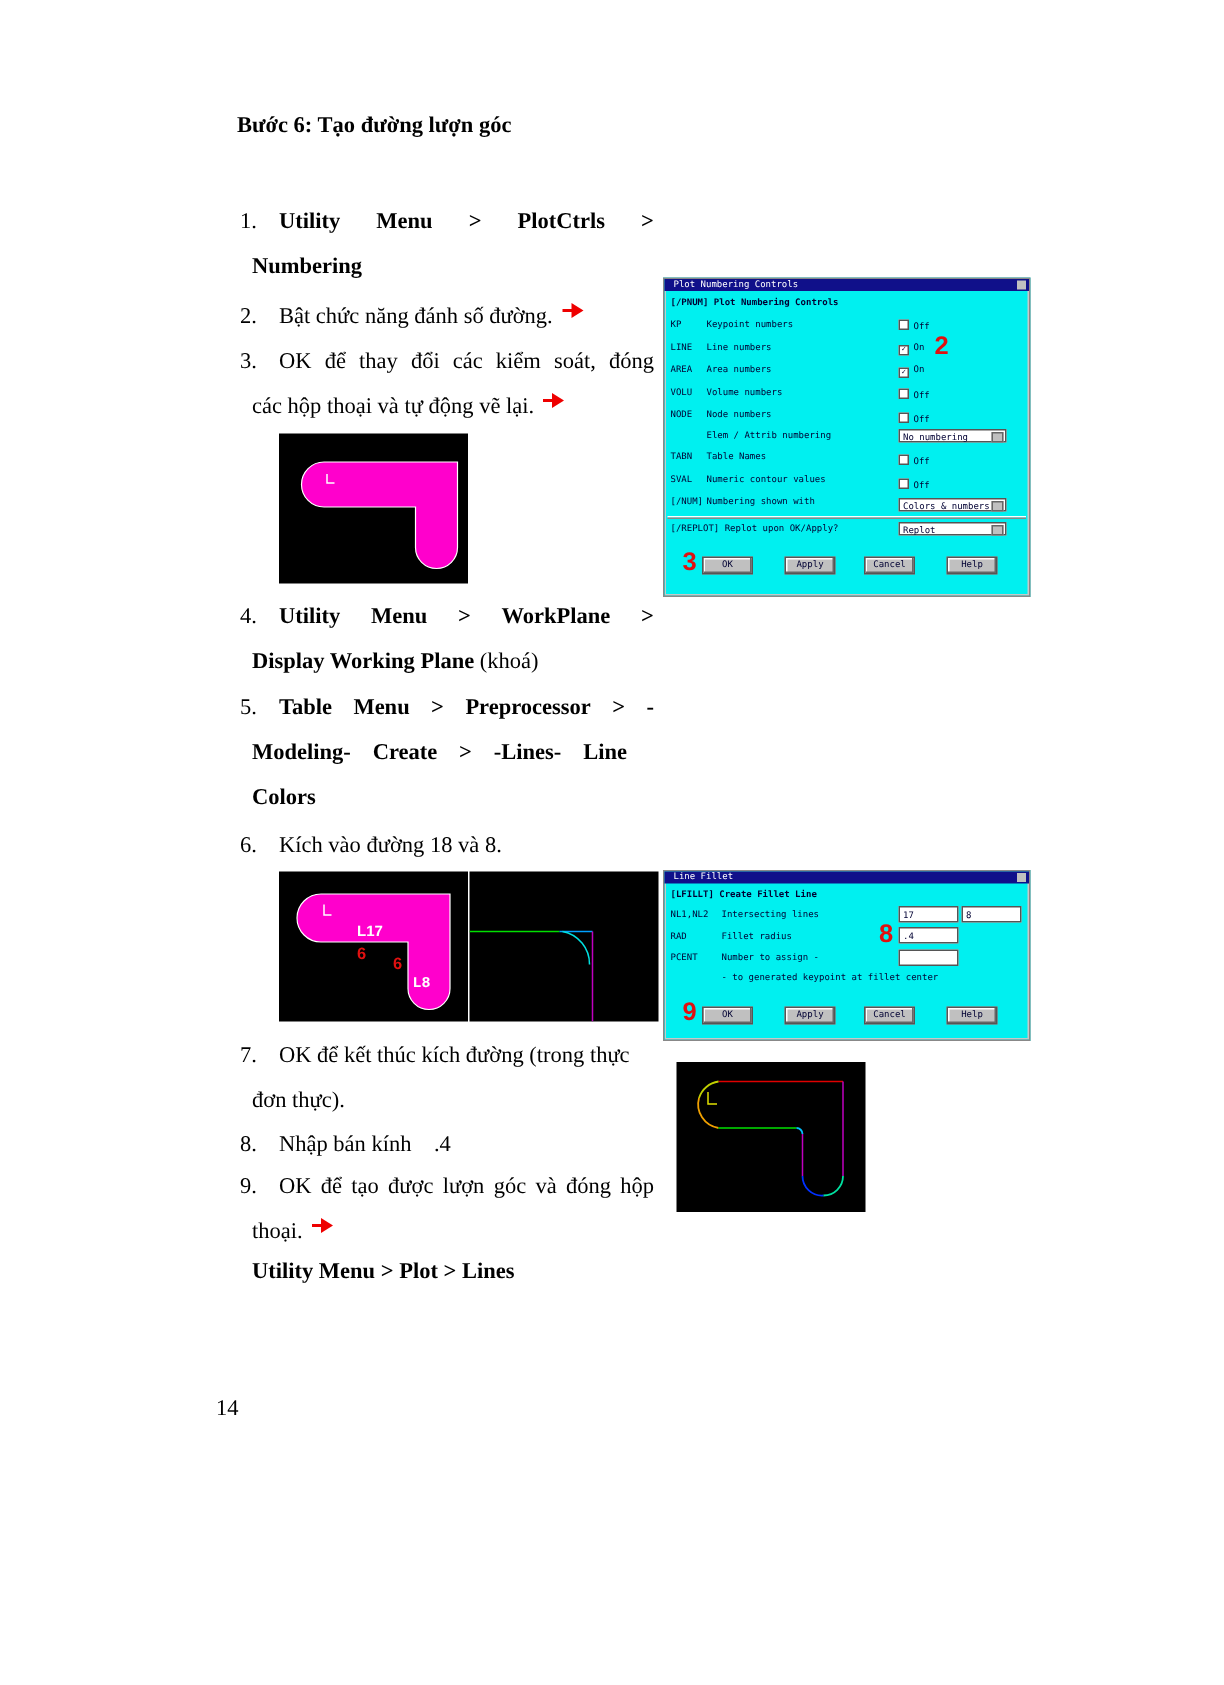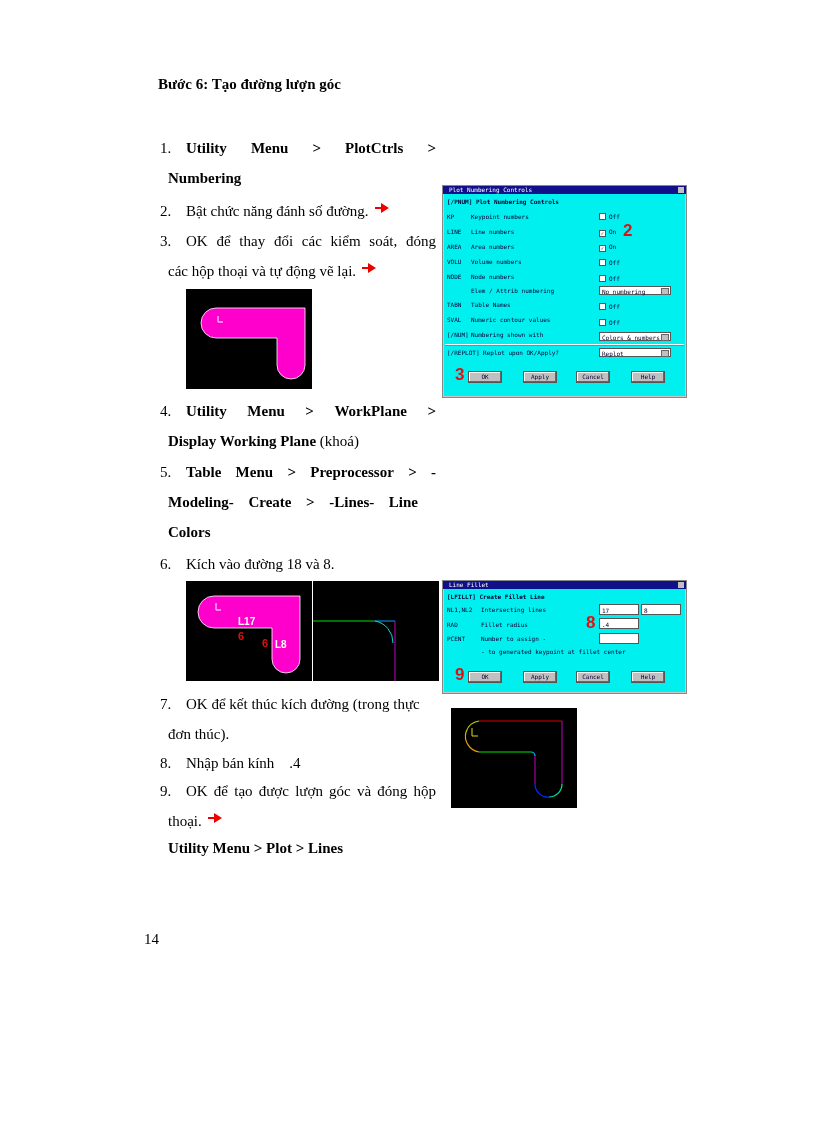--- a/index.html
+++ b/index.html
@@ -153,21 +153,21 @@
   <span class="num">6.</span>
   <div class="txt">Kích vào đường 18 và 8.</div>
 </div>
 
 <div class="plot" style="left:186px;top:581px;width:126px;height:100px;">
   <svg width="126" height="100">
     <path d="M28 15 L114 15 L114 78 A14 14 0 0 1 86 78 L86 47 L28 47 A16 16 0 0 1 28 15 Z" fill="#ff00cc" stroke="#fff" stroke-width="0.8"></path>
     <path d="M30 22 L30 29 L35 29" stroke="#fff" stroke-width="1" fill="none"></path>
   </svg>
   <div class="abs" style="left:52px;top:35px;color:#fff;font-family:'Liberation Sans',sans-serif;font-weight:bold;font-size:10px;">L17</div>
-  <div class="abs" style="left:89px;top:58px;color:#fff;font-family:Liberation Sans, sans-serif;font-weight:bold;font-size:10px;">L8</div>
+  <div class="abs" style="left:89px;top:70px;color:#fff;font-family:Liberation Mono, monospace;font-weight:bold;font-size:10px;">L8</div>
   <div class="abs" style="left:52px;top:49px;color:#e01010;font-family:'Liberation Sans',sans-serif;font-weight:bold;font-size:11px;">6</div>
   <div class="abs" style="left:76px;top:56px;color:#e01010;font-family:'Liberation Sans',sans-serif;font-weight:bold;font-size:11px;">6</div>
 </div>
 <div class="plot" style="left:313px;top:581px;width:126px;height:100px;">
   <svg width="126" height="100">
     <line x1="0" y1="40" x2="60" y2="40" stroke="#00e000" stroke-width="1"></line>
     <line x1="60" y1="40" x2="82" y2="40" stroke="#00a0ff" stroke-width="1"></line>
     <line x1="82" y1="40" x2="82" y2="100" stroke="#c000c0" stroke-width="1"></line>
     <path d="M62 40 A22 22 0 0 1 80 62" stroke="#00e0e0" stroke-width="1" fill="none"></path>
   </svg>
@@ -197,21 +197,21 @@
   <div class="btn" style="left:25px;top:90px;width:32px;">OK</div>
   <div class="btn" style="left:80px;top:90px;width:32px;">Apply</div>
   <div class="btn" style="left:133px;top:90px;width:32px;">Cancel</div>
   <div class="btn" style="left:188px;top:90px;width:32px;">Help</div>
 </div>
 
 <div class="step" style="top:689px;">
   <span class="num">7.</span>
   <div class="txt">OK để kết thúc kích đường (trong thực</div>
 </div>
-<div class="cont" style="top:719px;">đơn thúc).</div>
+<div class="cont" style="top:719px;">đơn thực).</div>
 
 <div class="step" style="top:748px;">
   <span class="num">8.</span>
   <div class="txt" style="white-space:pre;">Nhập bán kính    .4</div>
 </div>
 
 <div class="step" style="top:776px;">
   <span class="num">9.</span>
   <div class="txt just">OK để tạo được lượn góc và đóng hộp</div>
 </div>

